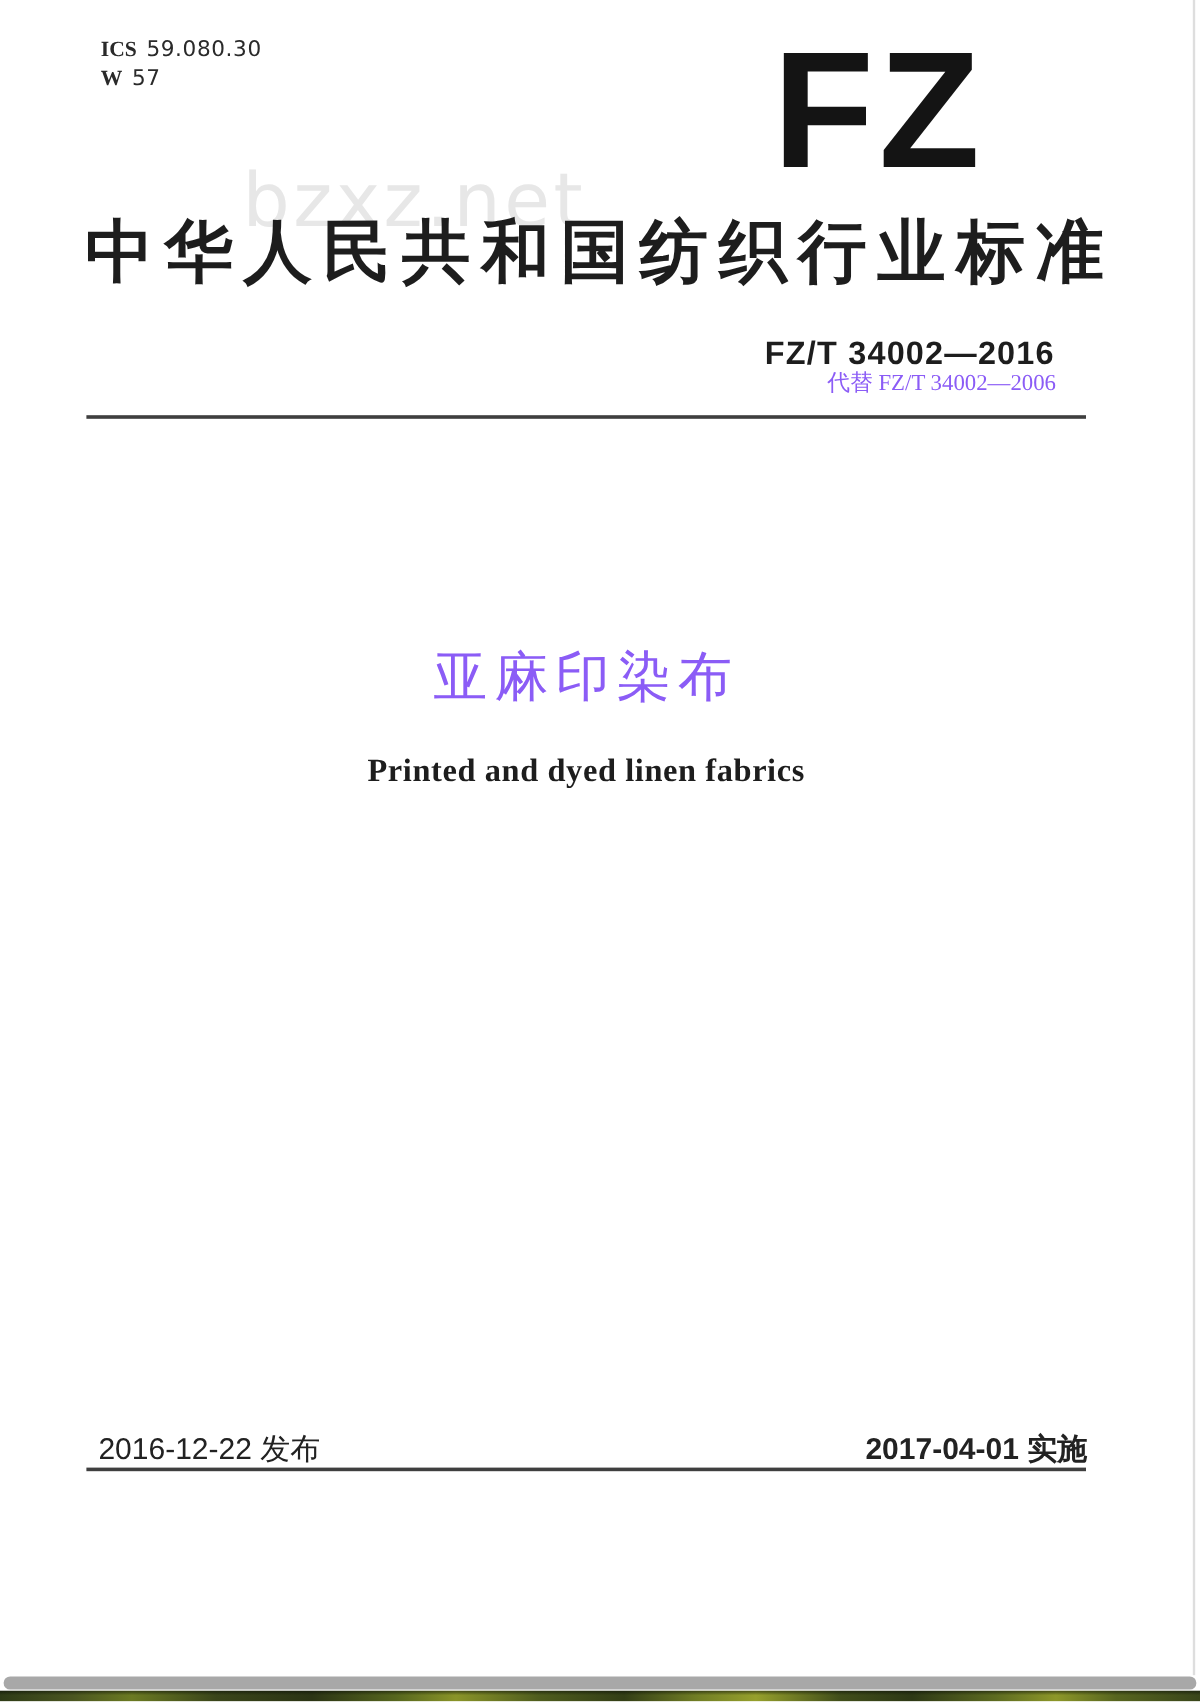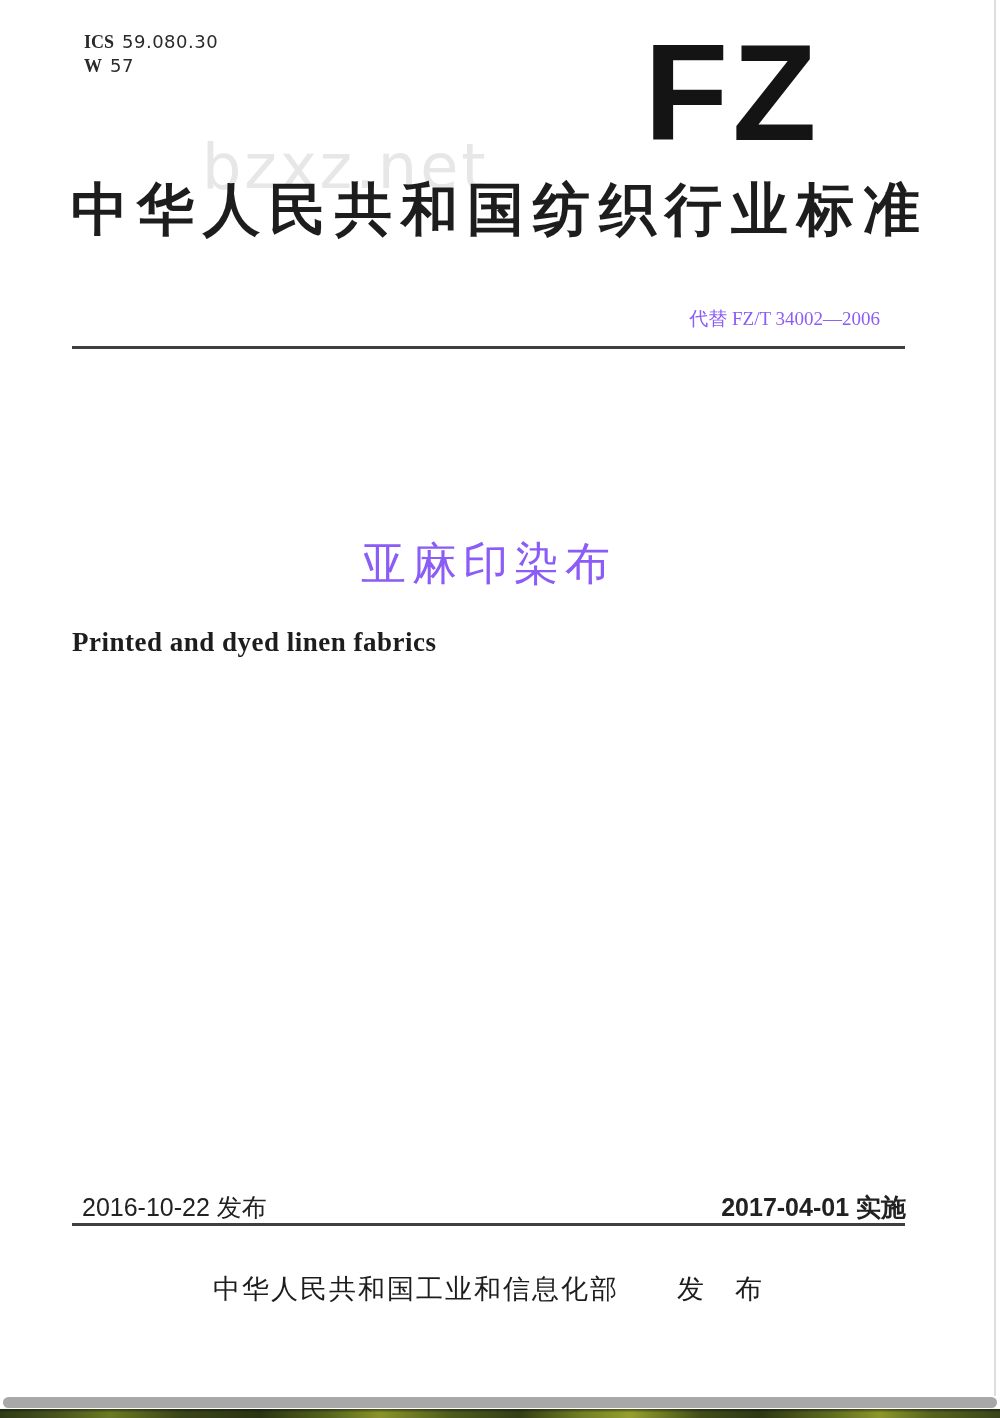--- a/index.html
+++ b/index.html
@@ -123,21 +123,21 @@
     font-size: 45px;
     font-weight: 500;
     letter-spacing: 6px;
     color: #8b5cf6;
   }
   .doc-title-en {
     position: absolute;
     left: 72px;
     width: 833px;
     top: 627px;
-    text-align: left;
+    text-align: center;
     font-family: "Liberation Serif", serif;
     font-weight: 700;
     font-size: 27px;
     color: #1d1d1d;
     letter-spacing: 0.5px;
   }
 
   
   .date-left {
     position: absolute;
@@ -219,36 +219,36 @@
     </div>
     <div>
       <span class="ics-label">W</span><span class="ics-code">57</span>
     </div>
   </div>
 
   <div class="fz-logo">FZ</div>
 
   <h1 class="std-title">中华人民共和国纺织行业标准</h1>
 
+  <div class="std-no">FZ/T 34002—2016</div>
 
   <div class="std-replaces">代替 FZ/T 34002—2006</div>
 
   <div class="rule rule-top"></div>
 
   <h2 class="doc-title">亚麻印染布</h2>
 
   <div class="doc-title-en">Printed and dyed linen fabrics</div>
 
-  <div class="date-left">2016-10-22 发布</div>
+  <div class="date-left">2016-12-22 发布</div>
 
   <div class="date-right">2017-04-01 实施</div>
 
   <div class="rule rule-bottom"></div>
 
-  <div class="publisher">中华人民共和国工业和信息化部　　发　布</div>
 
   <div class="page-edge"></div>
 
   <div class="scrollbar-thumb"></div>
 
   <div class="photo-strip"></div>
 
 </div>
 
 </body></html>

